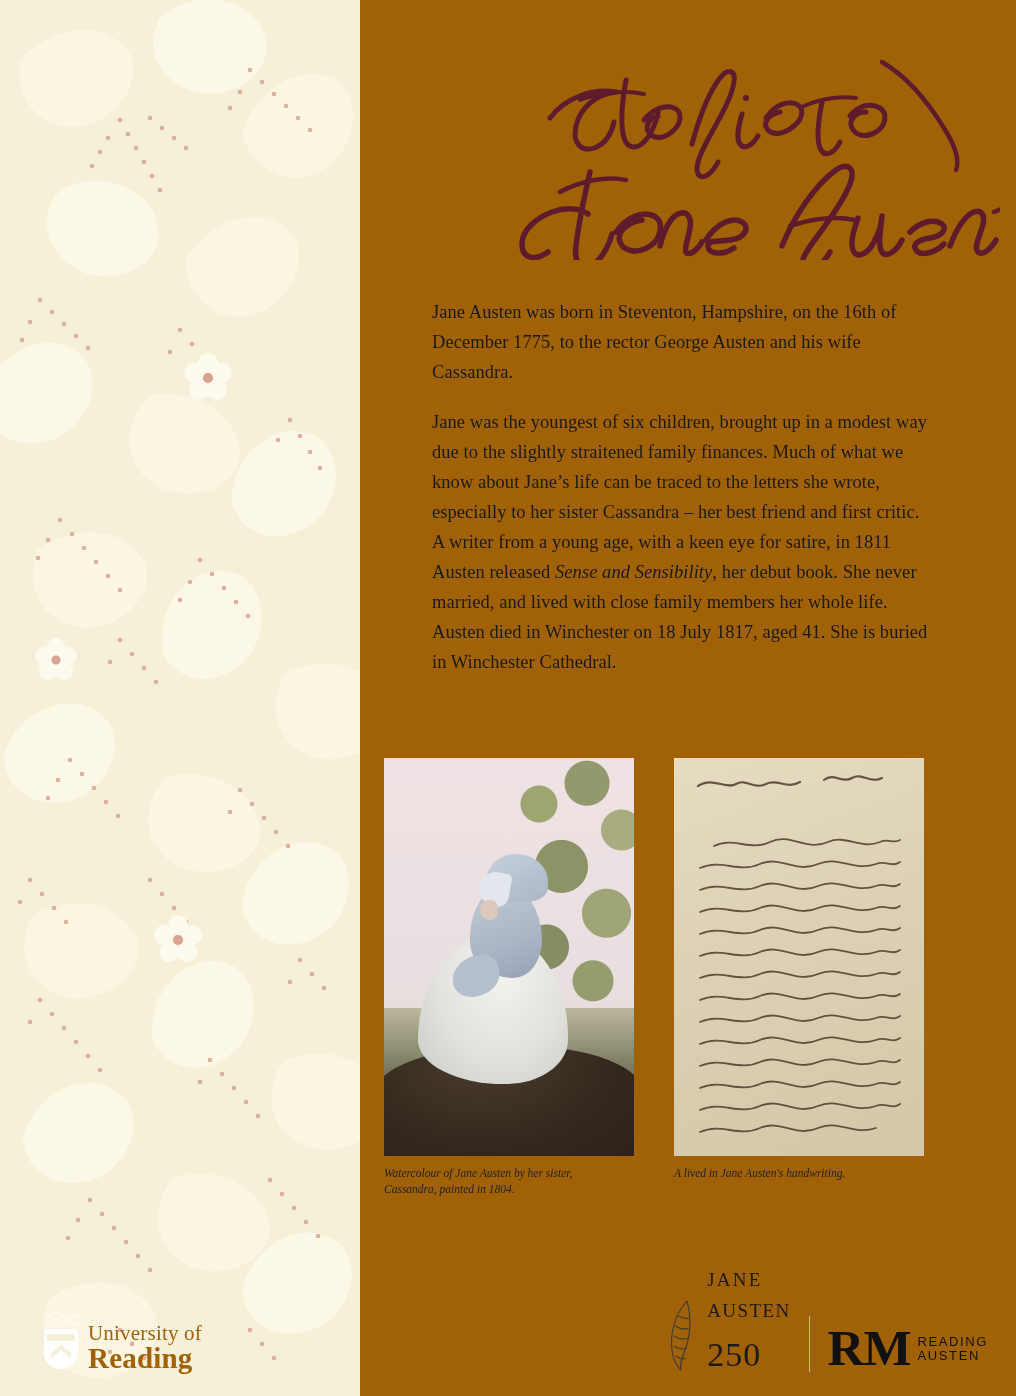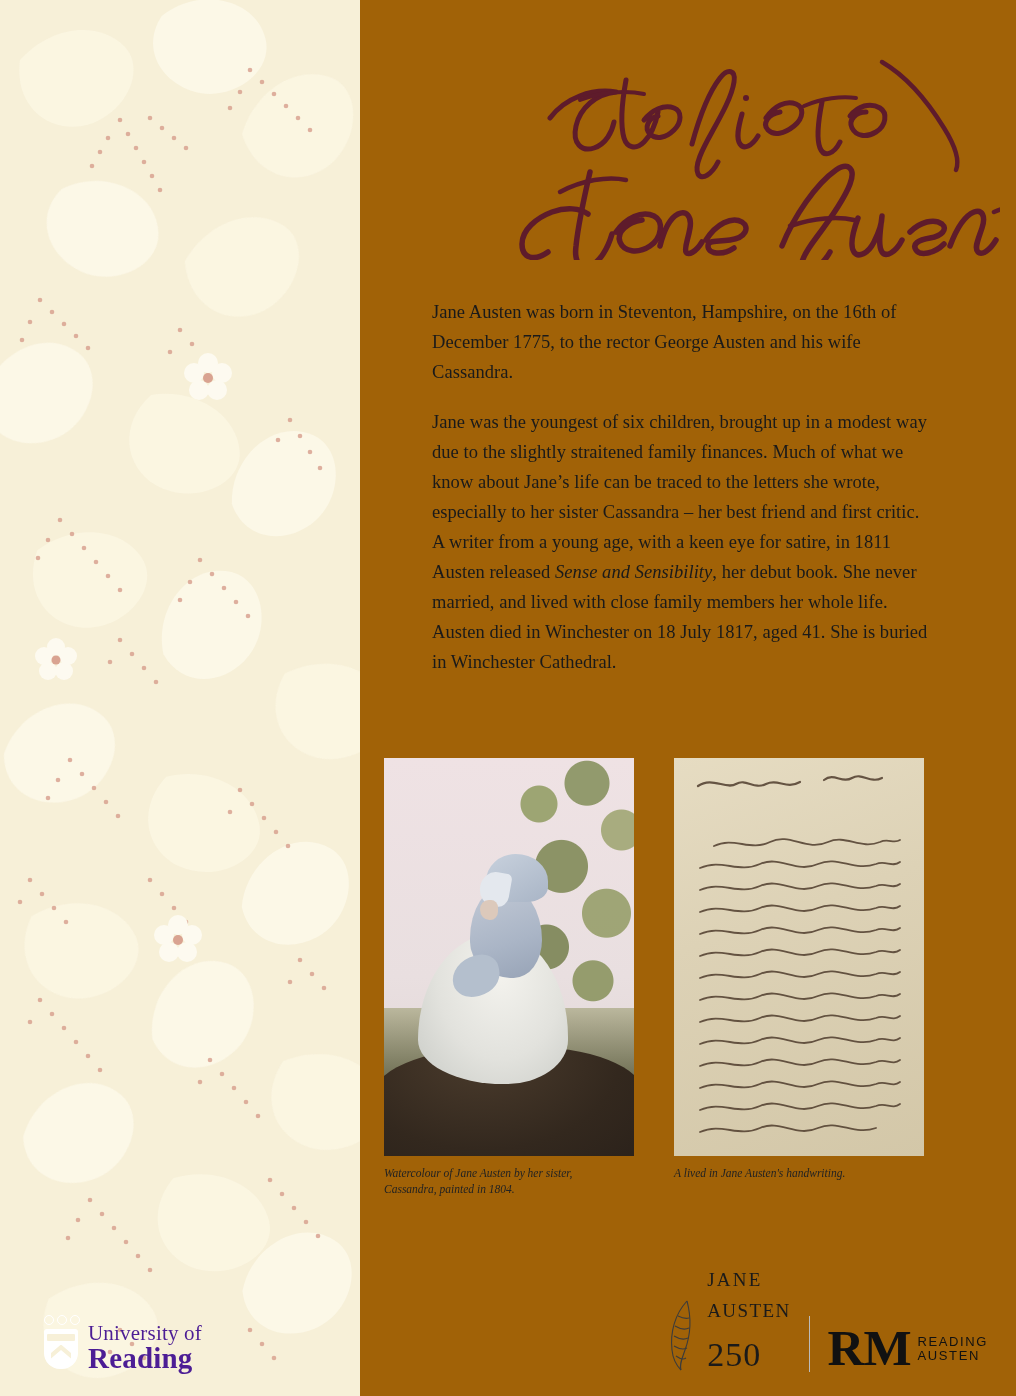--- a/index.html
+++ b/index.html
@@ -60,21 +60,21 @@
     left: 0; top: -14px;
     display: flex; gap: 3px;
   }
   #uor-logo .dots3 i {
     width: 8px; height: 8px;
     border: 1.5px solid #ffffff;
     border-radius: 50%;
     display: block;
   }
   #uor-logo .wordmark {
-    color: #4c1d95;
+    color: #a16207;
     font-family: "Liberation Serif", serif;
     line-height: 1.02;
   }
   #uor-logo .wordmark .l1 { font-size: 21px; letter-spacing: .2px; }
   #uor-logo .wordmark .l2 { font-size: 29px; font-weight: bold; letter-spacing: .2px; }
 
   
   #content {
     position: absolute;
     left: 360px; top: 0;

